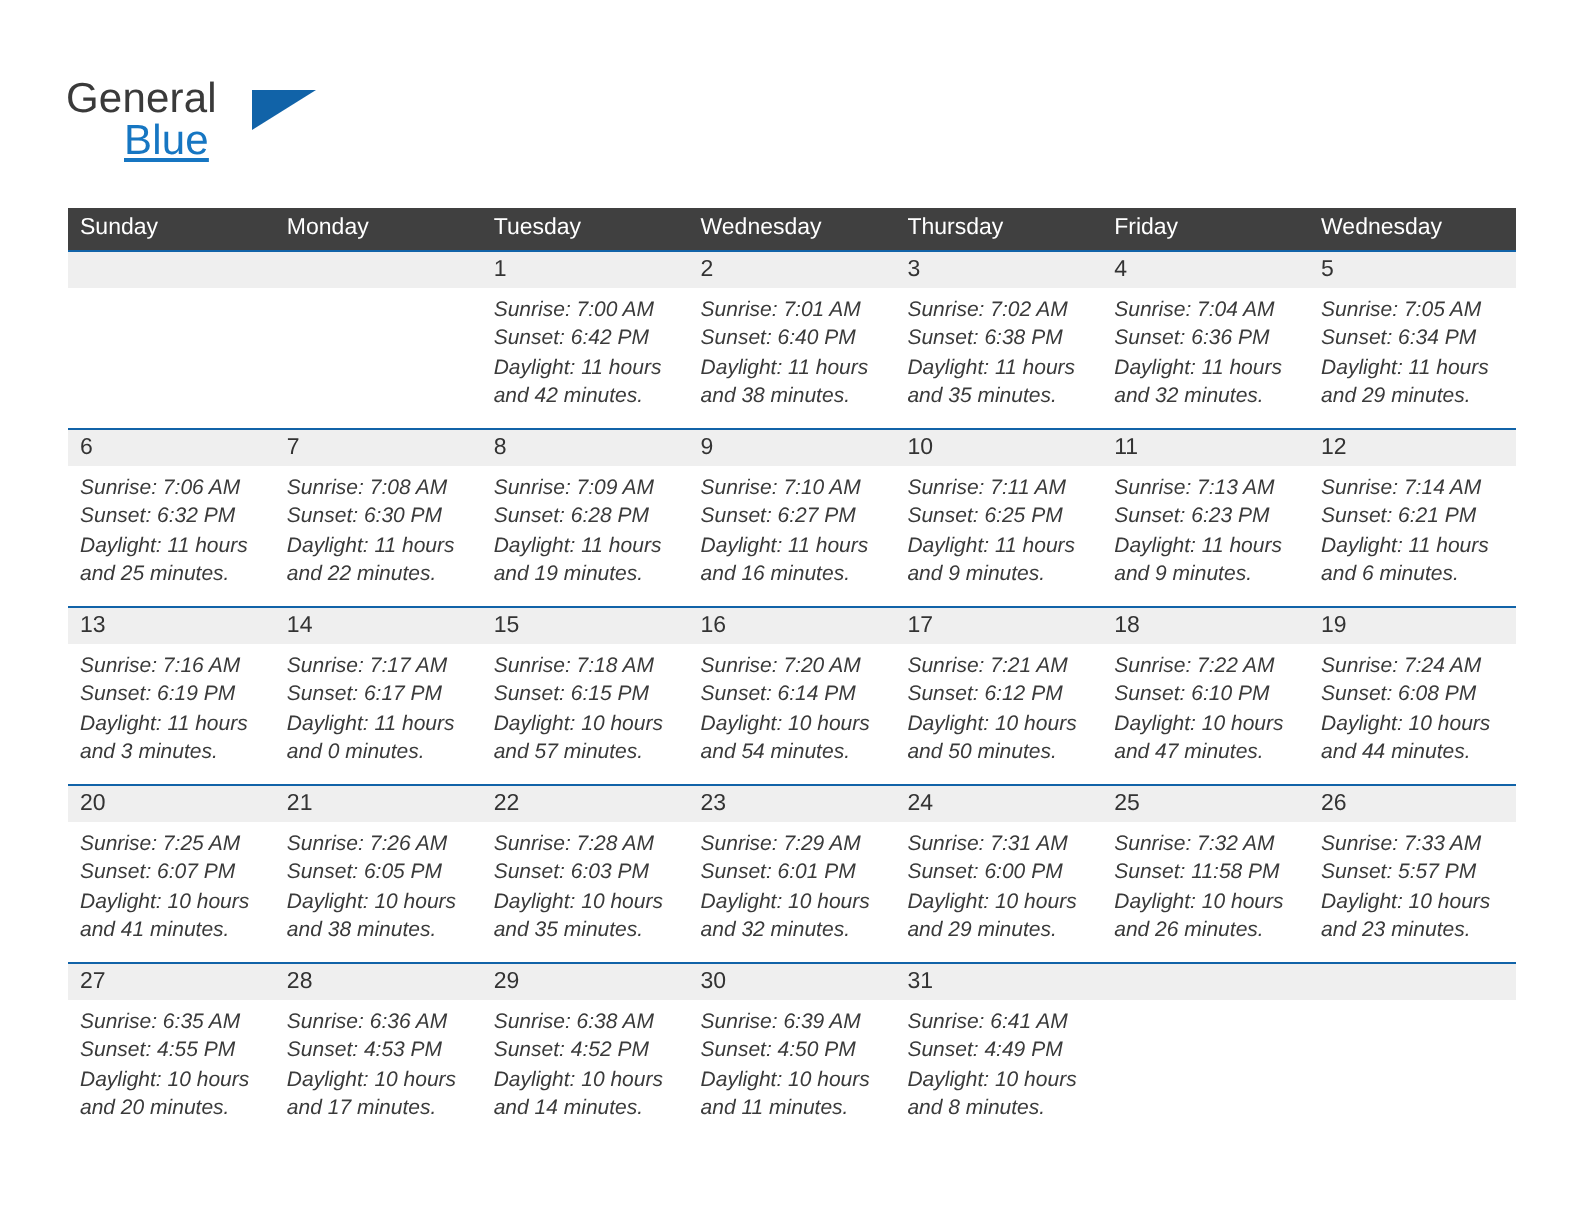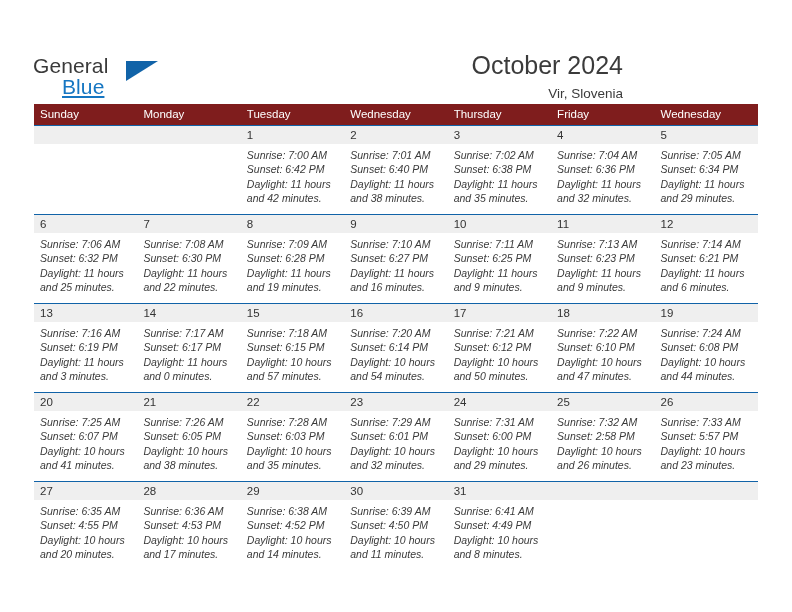--- a/index.html
+++ b/index.html
@@ -18,21 +18,21 @@
     position: relative;
     width: 792px;
     height: 612px;
     box-sizing: border-box;
   }
 
   
   .header {
     position: absolute;
     left: 0;
-    top: 16px;
+    top: 0;
     width: 657px;
     height: 104px;
   }
   .brand {
     position: absolute;
     left: 33px;
     top: 38px;
     width: 200px;
     height: 52px;
   }
@@ -89,21 +89,21 @@
   
   .calendar {
     position: absolute;
     left: 34px;
     top: 104px;
     width: 724px;
     border-collapse: collapse;
     table-layout: fixed;
   }
   .calendar th {
-    background: #7f1d1d;
+    background: #404040;
     color: #ffffff;
     font-size: 11.5px;
     font-weight: normal;
     text-align: left;
     padding: 4px 0 4px 6px;
     height: 13px;
     line-height: 13px;
     border: none;
   }
   .calendar td {
@@ -148,24 +148,20 @@
 <div class="page">
 
   <div class="header">
 
     <div class="brand">
       <span class="brand-general">General</span>
       <span class="brand-triangle"></span>
       <span class="brand-blue">Blue</span>
     </div>
 
-    <div class="title-block">
-      <div class="month-title">October 2024</div>
-      <div class="location">Vir, Slovenia</div>
-    </div>
 
   </div>
 
   <table class="calendar">
     <thead>
       <tr id="weekday-row">
           <th>Sunday</th>
           <th>Monday</th>
           <th>Tuesday</th>
           <th>Wednesday</th>
@@ -454,21 +450,21 @@
                 <div>Daylight: 10 hours</div>
                 <div>and 29 minutes.</div>
               </div>
             </div>
           </td>
           <td>
             <div class="cell">
               <div class="daynum-band">25</div>
               <div class="cell-lines">
                 <div>Sunrise: 7:32 AM</div>
-                <div>Sunset: 2:58 PM</div>
+                <div>Sunset: 11:58 PM</div>
                 <div>Daylight: 10 hours</div>
                 <div>and 26 minutes.</div>
               </div>
             </div>
           </td>
           <td>
             <div class="cell">
               <div class="daynum-band">26</div>
               <div class="cell-lines">
                 <div>Sunrise: 7:33 AM</div>

